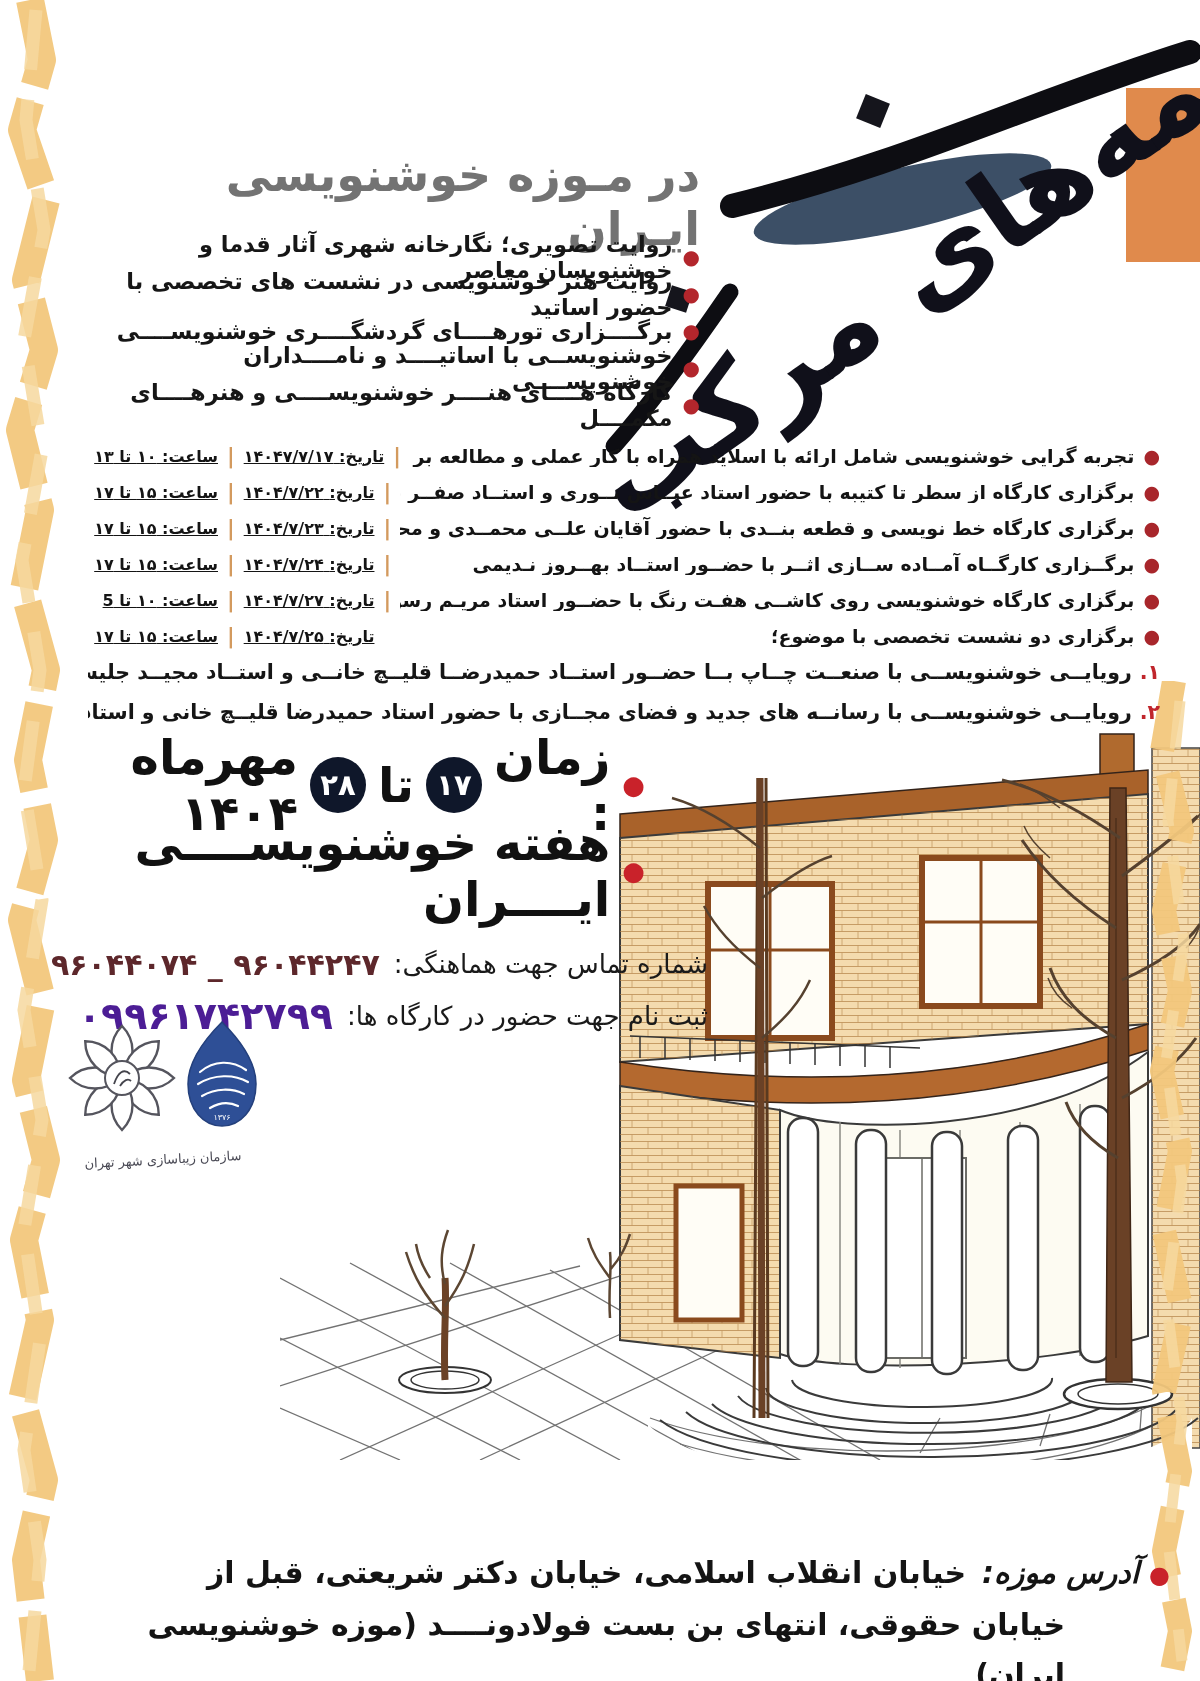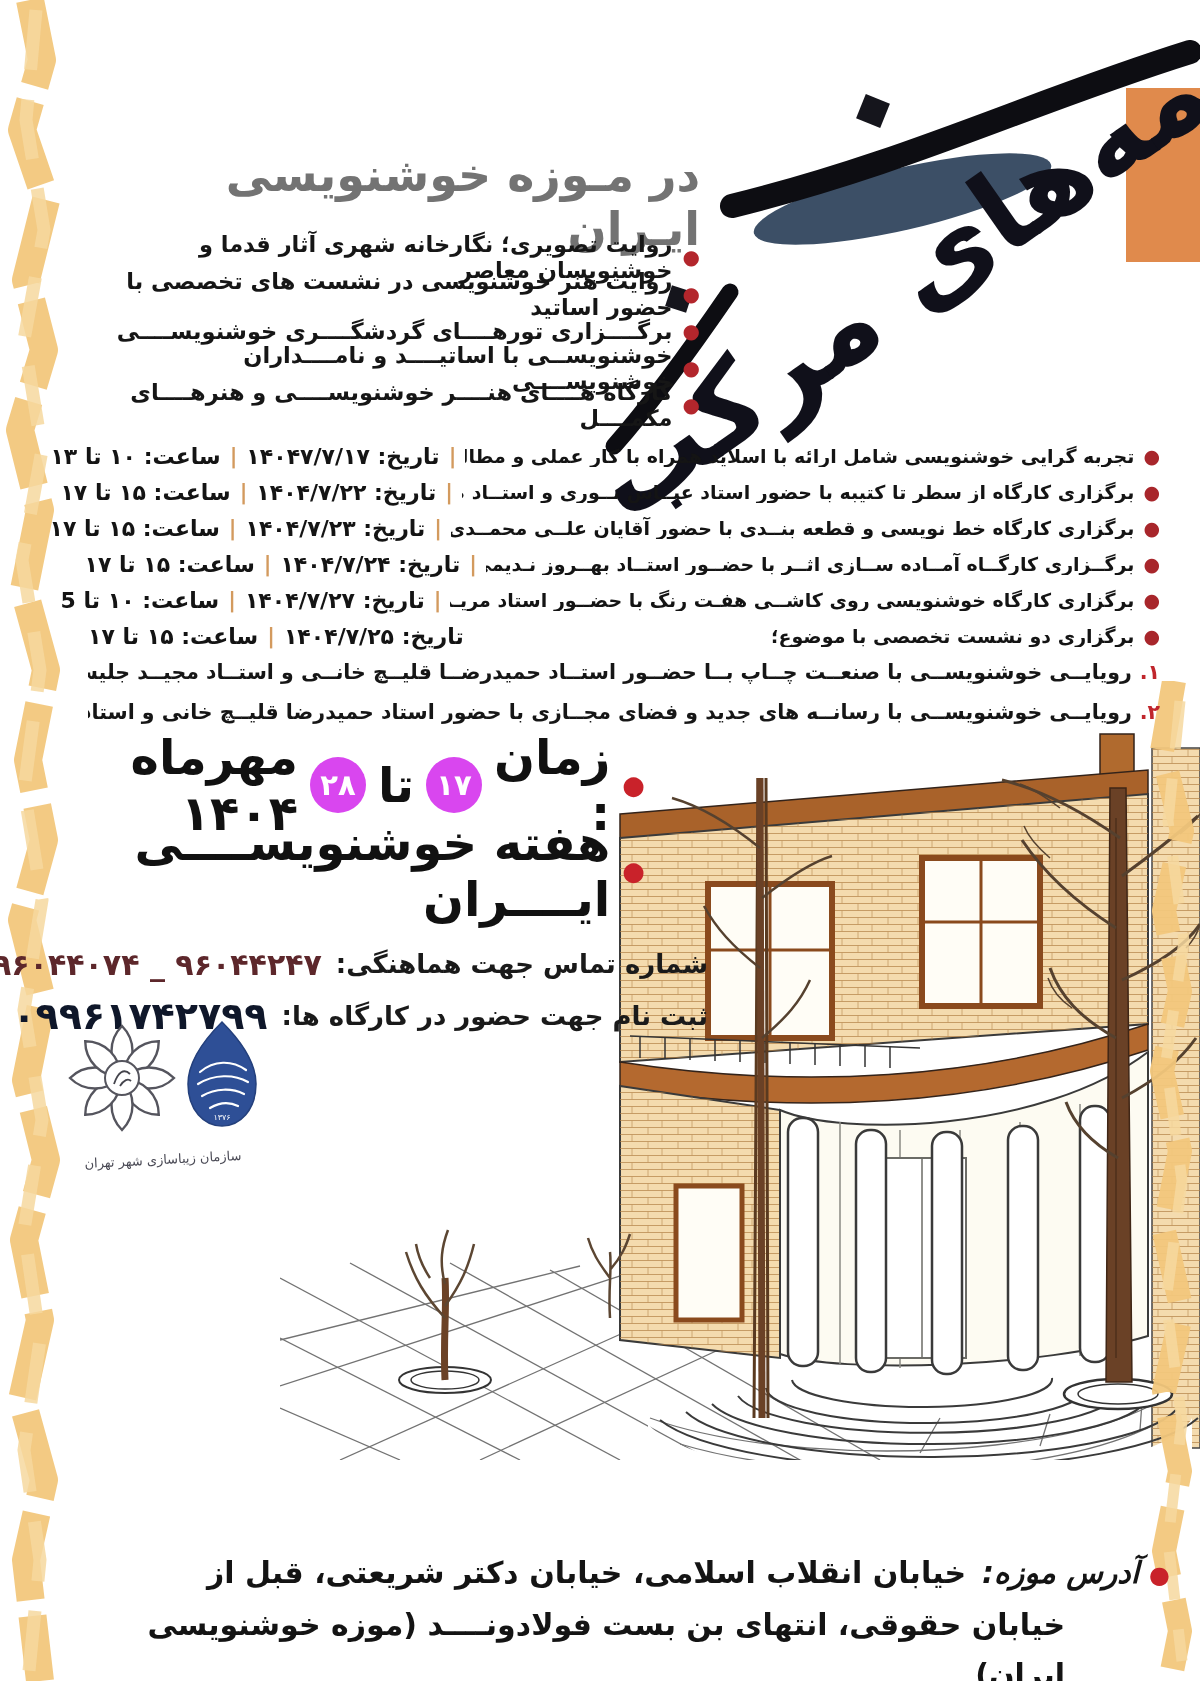--- a/index.html
+++ b/index.html
@@ -30,39 +30,39 @@
   
   .features{position:absolute;left:100px;top:238px;width:600px;z-index:4;direction:rtl;}
   .feat{display:flex;align-items:center;gap:10px;height:37px;font-size:22.5px;font-weight:bold;color:#161616;}
   .feat .dot{color:#b3262c;font-size:20px;line-height:1;}
   
   .schedule{position:absolute;left:88px;top:438px;width:1072px;z-index:4;direction:rtl;}
   .sched-row{display:flex;align-items:center;gap:9px;height:36px;font-weight:bold;color:#141414;}
   .sched-row .dot{color:#a8262b;font-size:19px;line-height:1;}
   .sched-row .desc{font-size:19px;flex:1 1 auto;white-space:nowrap;overflow:hidden;}
   .sched-row .sep{color:#d39a5e;font-size:21px;}
-  .sched-row .dt,.sched-row .tm{font-size:22px;white-space:nowrap;}
+  .sched-row .dt,.sched-row .tm{font-size:16px;white-space:nowrap;text-decoration:underline;}
   .sched-row .tm{min-width:130px;}
   
   .sessions{position:absolute;left:88px;top:652px;width:1072px;z-index:4;direction:rtl;}
   .sess{display:flex;align-items:center;gap:8px;height:40px;font-size:20.5px;font-weight:bold;color:#161616;}
   .sess .num{color:#c0262c;}
   .sess .txt{white-space:nowrap;overflow:hidden;}
   
   .when{position:absolute;left:85px;top:742px;width:560px;z-index:4;direction:rtl;color:#111;}
   .when-row{display:flex;align-items:center;gap:12px;font-size:48px;font-weight:bold;height:86px;}
   .when .dot{color:#c9222a;font-size:26px;line-height:1;}
-  .daycirc{display:inline-flex;width:56px;height:56px;border-radius:50%;background:#d946ef;color:#fff;
+  .daycirc{display:inline-flex;width:56px;height:56px;border-radius:50%;background:#0f172a;color:#fff;
            align-items:center;justify-content:center;font-size:29px;font-weight:bold;flex:0 0 auto;}
   
   .contact{position:absolute;left:78px;top:938px;width:630px;z-index:4;direction:rtl;}
   .contact-row{display:flex;align-items:center;justify-content:space-between;gap:14px;height:52px;}
-  .contact-label{font-size:26px;font-weight:bold;color:#1a1a1a;white-space:nowrap;text-align:right;}
+  .contact-label{font-size:26px;font-weight:normal;color:#1a1a1a;white-space:nowrap;text-align:right;}
   .phones{font-size:30px;font-weight:bold;color:#5d272b;white-space:nowrap;direction:rtl;}
-  .mobile{font-size:38px;font-weight:bold;color:#0f172a;white-space:nowrap;}
+  .mobile{font-size:38px;font-weight:bold;color:#4c1d95;white-space:nowrap;}
   
   .logos{position:absolute;left:64px;top:1000px;width:230px;height:200px;z-index:4;}
   .logo-caption{position:absolute;left:4px;top:152px;width:190px;text-align:center;
                 font-size:13px;color:#4a4a55;direction:rtl;transform:rotate(-3deg);}
   
   .building{position:absolute;left:280px;top:718px;z-index:1;}
   
   .address{position:absolute;left:140px;top:1548px;width:1030px;z-index:4;direction:rtl;text-align:right;
            font-size:30px;font-weight:bold;color:#141414;line-height:50px;}
   .address .dot{color:#c9222a;font-size:24px;margin-left:10px;}

